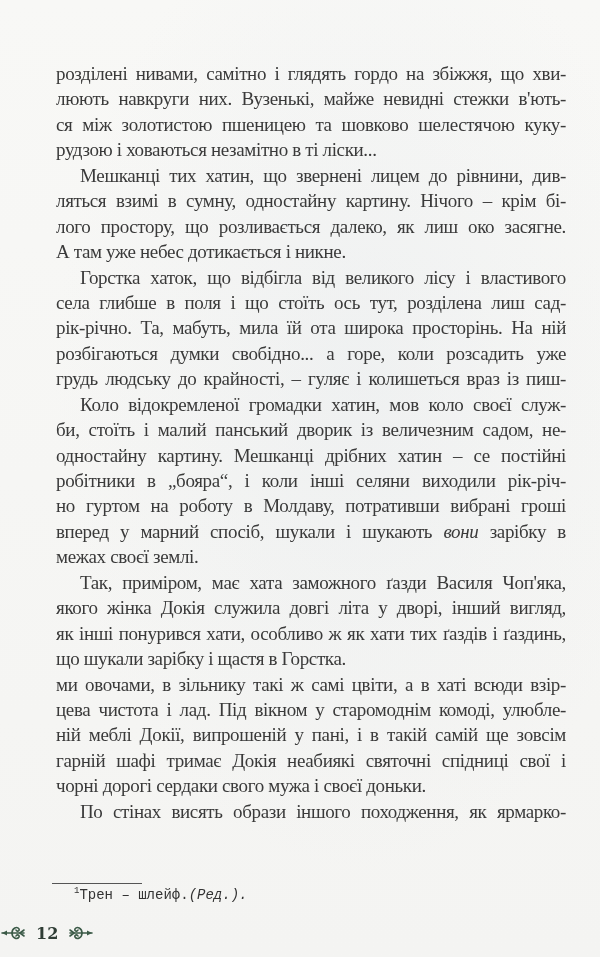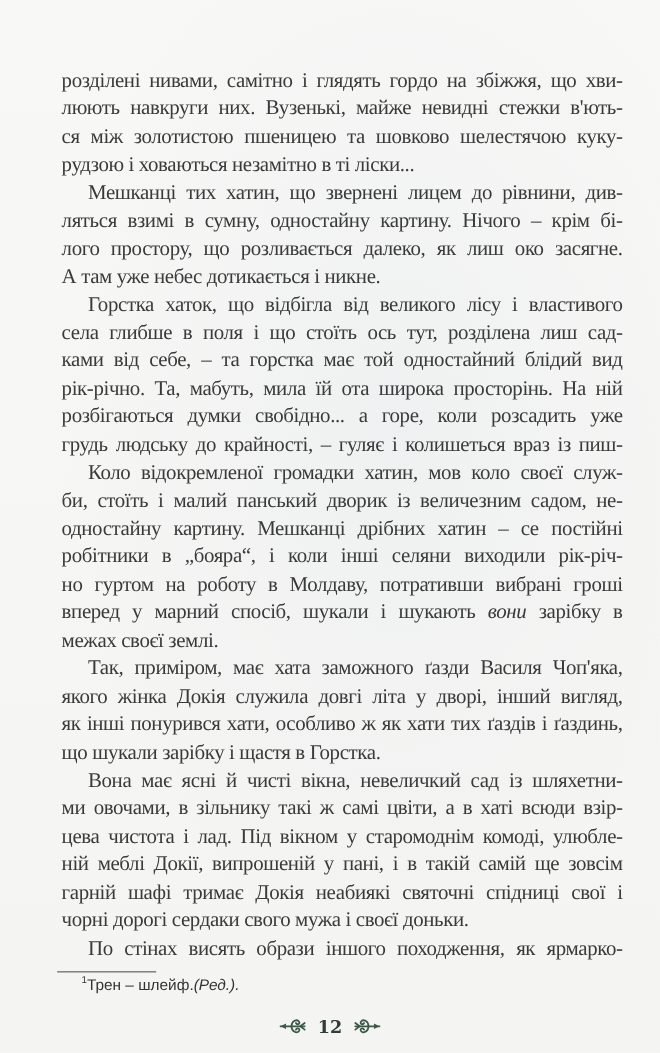--- a/index.html
+++ b/index.html
@@ -31,27 +31,27 @@
     font-family:"Liberation Serif", "DejaVu Serif", serif;
     font-size:19px;
   }
   .line.last { text-align-last:left; }
   .line.indent { padding-left:24px; }
   .fn-rule {
     position:absolute; left:52px; top:883px; width:90px; height:1px; background:#555;
   }
   .footnote {
     position:absolute; left:74px; top:886px;
-    font-family:Liberation Sans, sans-serif; font-size:14px; color:#333;
+    font-family:Liberation Mono, monospace; font-size:14px; color:#333;
   }
   .footnote sup { font-size:9px; }
   .footnote i { font-style:italic; }
   .page-number-row {
     position:absolute; top:922px; left:0; width:600px;
-    display:flex; justify-content:center; align-items:center; gap:10px;
+    display:flex; align-items:center; gap:10px;
   }
   .page-num {
     font-family:"DejaVu Serif", serif; font-weight:bold; font-size:16px; color:#2f3d35;
   }
   .ornament { width:26px; height:22px; }
   sup.fnref { font-size:10px; vertical-align:super; line-height:0; }
   em { font-style:italic; }
 </style>
 </head>
 <body>
@@ -62,36 +62,34 @@
     <span class="line">розділені нивами, самітно і глядять гордо на збіжжя, що хви-</span>
     <span class="line">люють навкруги них. Вузенькі, майже невидні стежки в'ють-</span>
     <span class="line">ся між золотистою пшеницею та шовково шелестячою куку-</span>
     <span class="line last">рудзою і ховаються незамітно в ті ліски...</span>
     <span class="line indent">Мешканці тих хатин, що звернені лицем до рівнини, див-</span>
     <span class="line">ляться взимі в сумну, одностайну картину. Нічого – крім бі-</span>
     <span class="line">лого простору, що розливається далеко, як лиш око засягне.</span>
     <span class="line last">А там уже небес дотикається і никне.</span>
     <span class="line indent">Горстка хаток, що відбігла від великого лісу і властивого</span>
     <span class="line">села глибше в поля і що стоїть ось тут, розділена лиш сад-</span>
-    <span class="line">ками від себе, – та горстка має той одностайний блідий вид</span>
     <span class="line">рік-річно. Та, мабуть, мила їй ота широка просторінь. На ній</span>
     <span class="line">розбігаються думки свобідно... а горе, коли розсадить уже</span>
     <span class="line">грудь людську до крайності, – гуляє і колишеться враз із пиш-</span>
     <span class="line indent">Коло відокремленої громадки хатин, мов коло своєї служ-</span>
     <span class="line">би, стоїть і малий панський дворик із величезним садом, не-</span>
     <span class="line">одностайну картину. Мешканці дрібних хатин – се постійні</span>
     <span class="line">робітники в „бояра“, і коли інші селяни виходили рік-річ-</span>
     <span class="line">но гуртом на роботу в Молдаву, потративши вибрані гроші</span>
     <span class="line">вперед у марний спосіб, шукали і шукають <em>вони</em> зарібку в</span>
     <span class="line last">межах своєї землі.</span>
     <span class="line indent">Так, приміром, має хата заможного ґазди Василя Чоп'яка,</span>
     <span class="line">якого жінка Докія служила довгі літа у дворі, інший вигляд,</span>
     <span class="line">як інші понурився хати, особливо ж як хати тих ґаздів і ґаздинь,</span>
     <span class="line last">що шукали зарібку і щастя в Горстка.</span>
-    <span class="line indent">Вона має ясні й чисті вікна, невеличкий сад із шляхетни-</span>
     <span class="line">ми овочами, в зільнику такі ж самі цвіти, а в хаті всюди взір-</span>
     <span class="line">цева чистота і лад. Під вікном у старомоднім комоді, улюбле-</span>
     <span class="line">ній меблі Докії, випрошеній у пані, і в такій самій ще зовсім</span>
     <span class="line">гарній шафі тримає Докія неабиякі святочні спідниці свої і</span>
     <span class="line last">чорні дорогі сердаки свого мужа і своєї доньки.</span>
     <span class="line indent">По стінах висять образи іншого походження, як ярмарко-</span>
   </div>
 
 <div class="fn-rule"></div>
 <div class="footnote">

